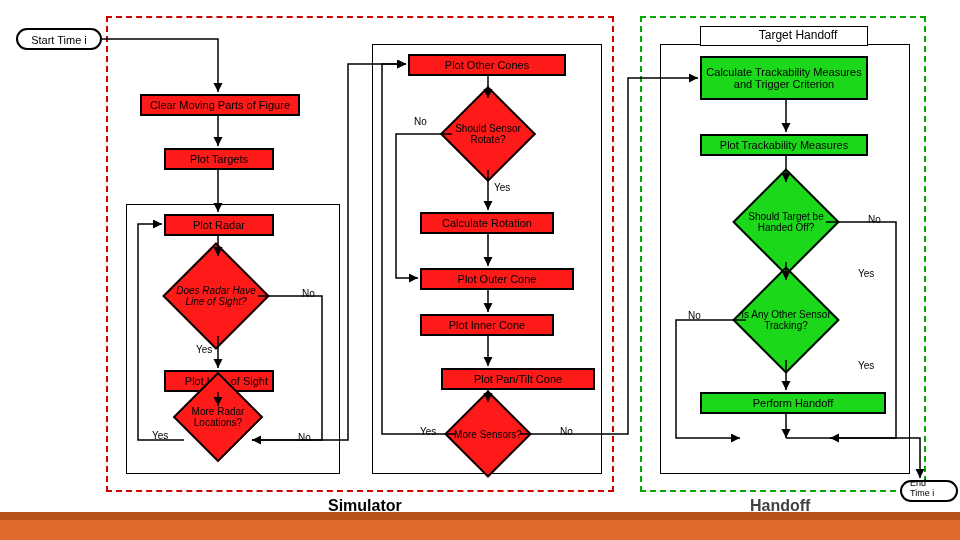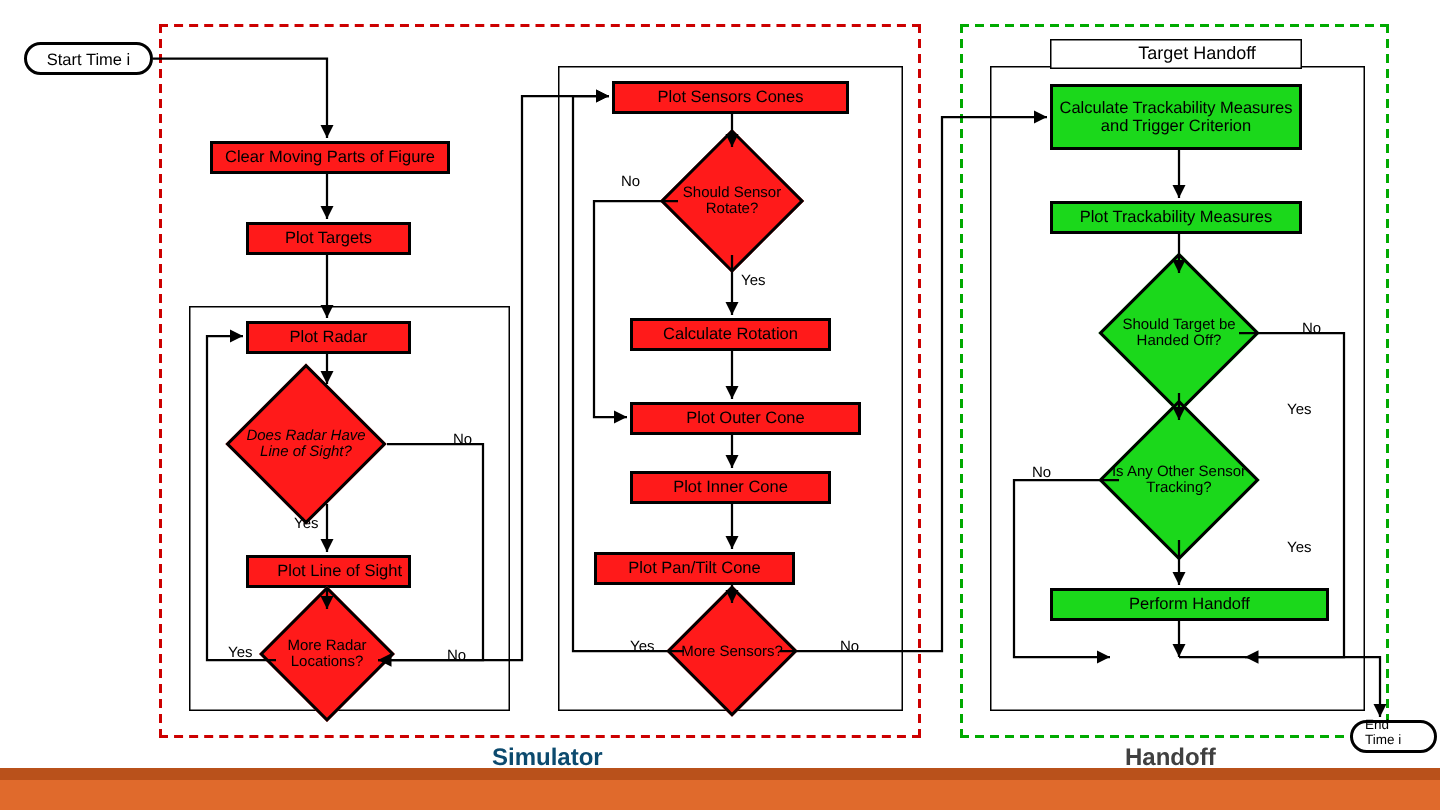--- a/index.html
+++ b/index.html
@@ -21,21 +21,21 @@
   .group-box { position: absolute; border: 1.5px solid #000; }
   .edge-label { position: absolute; font-size: 10px; }
   svg.arrows { position: absolute; left: 0; top: 0; width: 960px; height: 540px; pointer-events: none; }
   .footer { position: absolute; left: 0; bottom: 0; height: 28px; width: 960px; background: #e06a2c; border-top: 8px solid #b9511b; }
 </style>
 </head>
 <body>
 
 <div class="dash-box red" style="left:106px; top:16px; width:508px; height:476px;"></div>
 <div class="dash-box green" style="left:640px; top:16px; width:286px; height:476px;"></div>
-<div class="section-label" style="left:328px; top:497px; color:#0c4a6e;">Simulator</div>
+<div class="section-label" style="left:328px; top:497px; color:#000000;">Simulator</div>
 <div class="section-label" style="left:750px; top:497px; color:#404040;">Handoff</div>
 
 <div class="group-box" style="left:126px; top:204px; width:214px; height:270px;"></div>
 <div class="group-box" style="left:372px; top:44px; width:230px; height:430px;"></div>
 <div class="group-box" style="left:660px; top:44px; width:250px; height:430px;"></div>
 
 <div class="terminator" style="left:16px; top:28px; width:86px; height:22px;">
     <span>Start Time i</span>
   </div>
 <div class="terminator" style="left:900px; top:480px; width:58px; height:22px; font-size:9px;">
@@ -45,53 +45,53 @@
 <div class="box" style="left:140px; top:94px; width:160px; height:22px;">
     <span>Clear Moving Parts of Figure</span>
   </div>
 <div class="box" style="left:164px; top:148px; width:110px; height:22px;justify-content:center;">
     <span>Plot Targets</span>
   </div>
 <div class="box" style="left:164px; top:214px; width:110px; height:22px;">
     <span>Plot Radar</span>
   </div>
 
-<div class="diamond" style="left:204px; top:296px;font-style:italic;">
+<div class="diamond" style="left:216px; top:296px;font-style:italic;">
   <div class="diamond-shape red"></div>
   <div class="diamond-label">Does Radar Have Line of Sight?</div>
 </div>
 
 <div class="box" style="left:164px; top:370px; width:110px; height:22px;justify-content:flex-end;">
     <span>Plot Line of Sight</span>
   </div>
 
-<div class="diamond" style="left:218px; top:436px;">
+<div class="diamond" style="left:218px; top:417px;">
   <div class="diamond-shape red" style="width:64px;height:64px;left:-32px;top:-32px;"></div>
   <div class="diamond-label">More Radar Locations?</div>
 </div>
 
 <div class="box" style="left:408px; top:54px; width:158px; height:22px;">
-    <span>Plot Sensors Cones</span>
+    <span>Plot Other Cones</span>
   </div>
 
 <div class="diamond" style="left:488px; top:134px;">
   <div class="diamond-shape red" style="width:68px;height:68px;left:-34px;top:-34px;"></div>
   <div class="diamond-label">Should Sensor Rotate?</div>
 </div>
 
 <div class="box" style="left:420px; top:212px; width:134px; height:22px;">
     <span>Calculate Rotation</span>
   </div>
 <div class="box" style="left:420px; top:268px; width:154px; height:22px;">
     <span>Plot Outer Cone</span>
   </div>
 <div class="box" style="left:420px; top:314px; width:134px; height:22px;">
     <span>Plot Inner Cone</span>
   </div>
-<div class="box" style="left:396px; top:368px; width:134px; height:22px;">
+<div class="box" style="left:441px; top:368px; width:154px; height:22px;">
     <span>Plot Pan/Tilt Cone</span>
   </div>
 
 <div class="diamond" style="left:488px; top:434px;">
   <div class="diamond-shape red" style="width:62px;height:62px;left:-31px;top:-31px;"></div>
   <div class="diamond-label">More Sensors?</div>
 </div>
 
 <div class="box white" style="left:700px; top:26px; width:168px; height:20px; border:1px solid #000; font-size:12px;padding-left:32px;">
     <span>Target Handoff</span>

